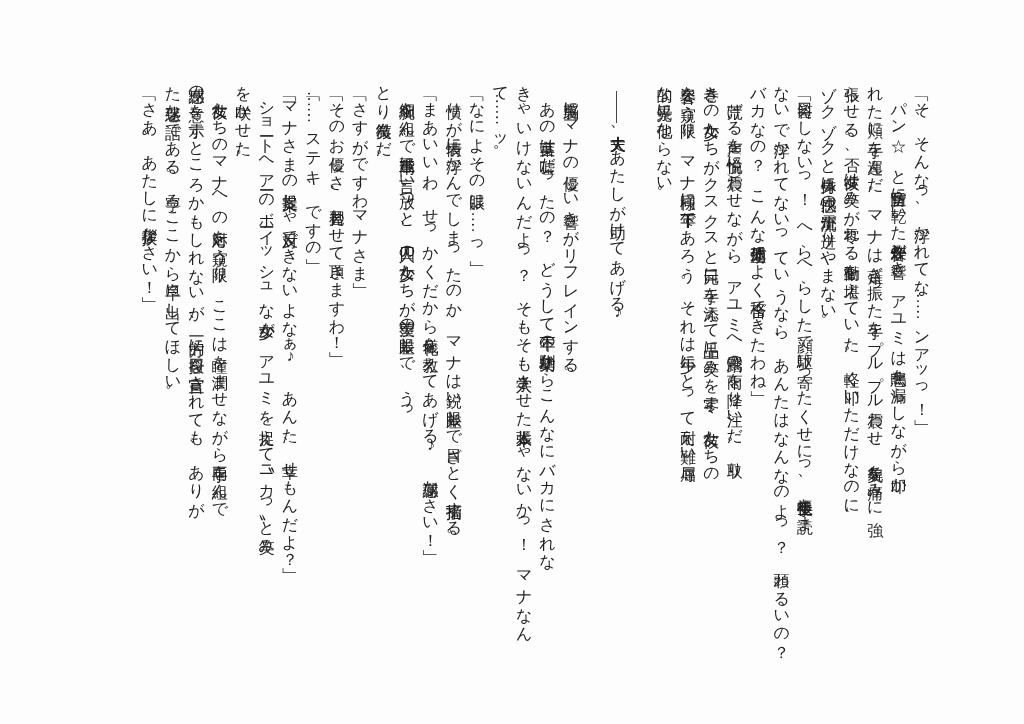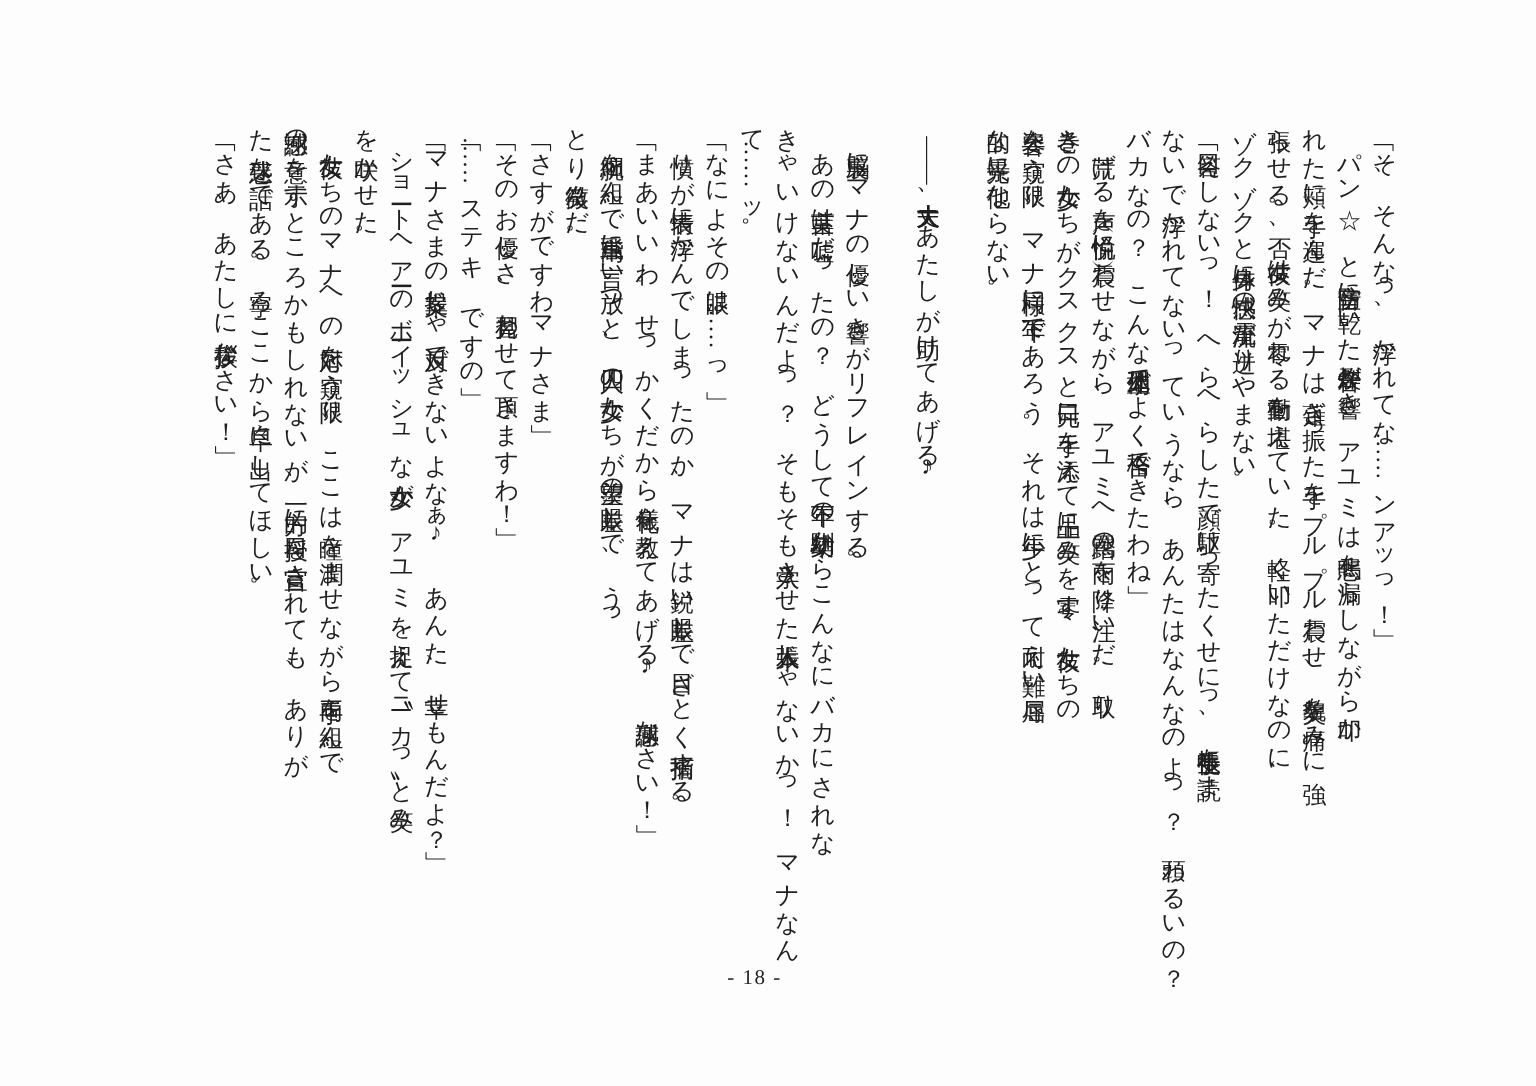--- a/index.html
+++ b/index.html
@@ -82,14 +82,13 @@
       <div class="line para">「そのお優しさ、見習わせて頂きますわ！」</div>
       <div class="line para">「……ステキ、ですの」</div>
       <div class="line para">「マナさまの提案じゃ反対できないよなぁ♪　あんた、幸せもんだよ？」</div>
       <div class="line para">ショートヘアーのボーイッシュな少女が、アユミを捉えて〝ニカっ〟と笑み</div>
       <div class="line cont">を咲かせた。</div>
       <div class="line para">彼女たちのマナへの対応を窺う限り、ここは瞳を潤ませながら両手を組んで</div>
       <div class="line cont">感謝の意を示すところかもしれないが、一方的に口授を宣言されても、ありが</div>
       <div class="line cont">た迷惑な話である。寧ろここから早々に出してほしい。</div>
       <div class="line para">「さあ、あたしに挨拶なさい！」</div>
     </div>
-  <div class="page-number">- 18 -</div>
 </div>
 
 </body></html>

